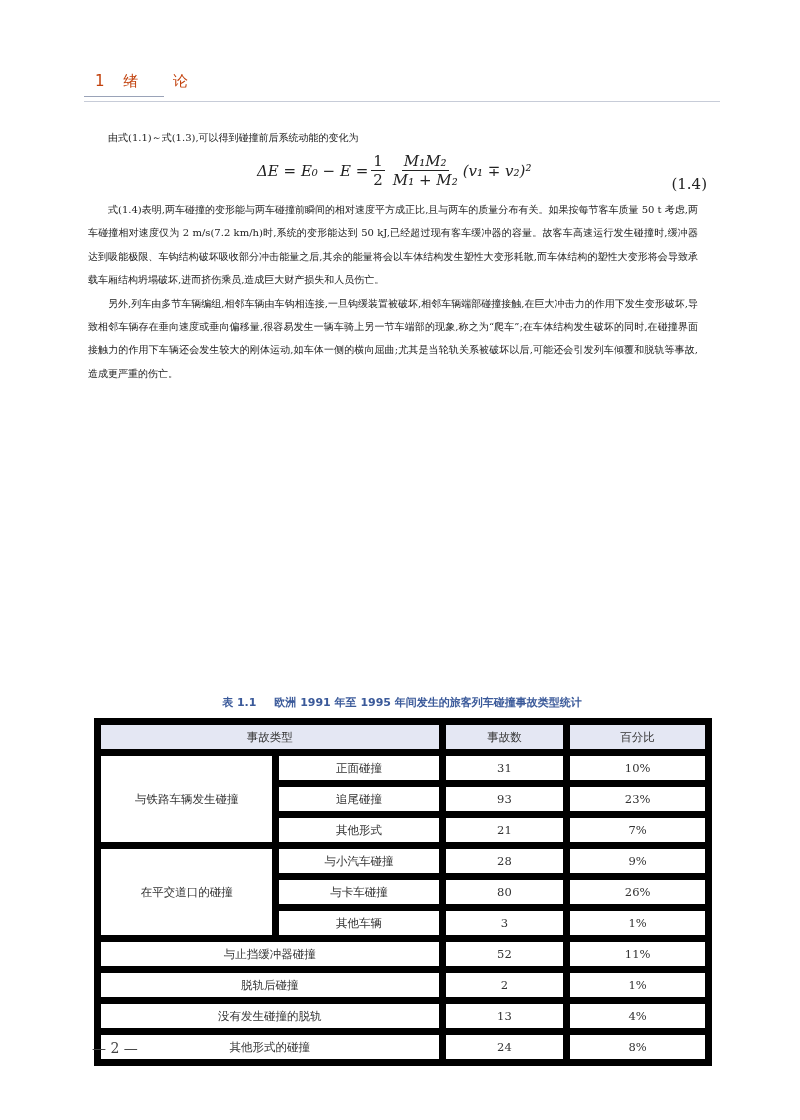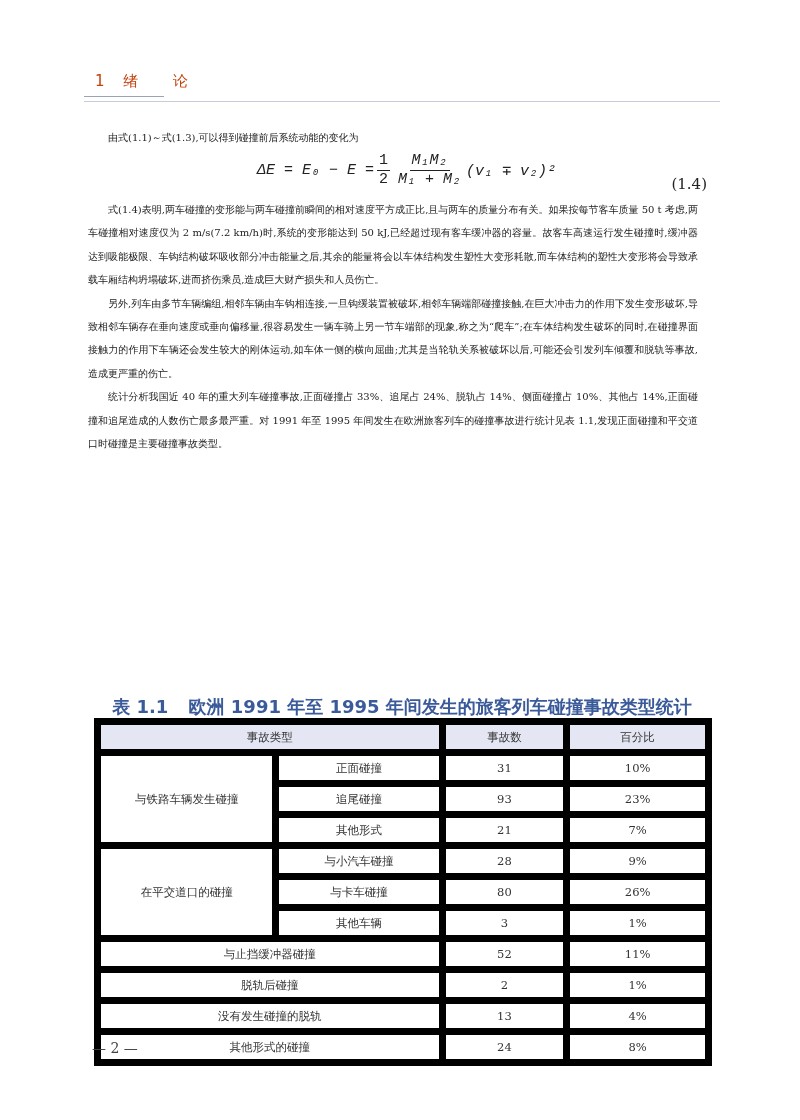--- a/index.html
+++ b/index.html
@@ -7,26 +7,26 @@
          font-family:"DejaVu Serif","Liberation Serif",serif; color:#222; }
   .header { position:absolute; left:95px; top:72px; font-family:"DejaVu Sans","Liberation Sans",sans-serif;
             font-size:15px; color:#c2410c; letter-spacing:1px; }
   .header .num { margin-right:12px; }
   .header .w2 { margin-left:28px; }
   .hr-short { position:absolute; left:84px; top:96px; width:80px; height:1px; background:#9aa3b8; }
   .hr-long { position:absolute; left:84px; top:101px; width:636px; height:1px; background:#c7ccd8; }
   .body-text { position:absolute; left:88px; width:610px; font-size:10px; line-height:23.4px; text-align:justify; }
   .p { margin:0; text-indent:2em; }
   .eq { position:absolute; left:97px; top:150px; width:610px; height:46px; font-size:15px; }
-  .eq .formula { position:absolute; left:160px; top:2px; display:flex; align-items:center; font-style:normal;font-family:Liberation Mono, monospace; }
+  .eq .formula { position:absolute; left:160px; top:2px; display:flex; align-items:center; font-style:normal; }
   .frac { display:inline-flex; flex-direction:column; align-items:center; margin:0 3px; }
   .frac .n { border-bottom:1px solid #222; padding:0 2px; line-height:18px; }
   .frac .d { line-height:18px; padding:0 2px; }
   .eq .label { position:absolute; right:0; top:25px; }
-  .caption { position:absolute; left:97px; width:610px; top:695px; text-align:center; font-size:18px;
+  .caption { position:absolute; left:97px; width:610px; top:695px; text-align:center; font-size:11px;
              font-weight:bold; color:#3b5a9a; font-family:"DejaVu Sans","Liberation Sans",sans-serif; }
   .caption .cnum { margin-right:14px; }
   table.t { position:absolute; left:94px; top:718px; width:618px; border-collapse:collapse;
             font-size:11.5px; color:#333; border:2px solid #5b7cb8; }
   table.t td, table.t th { border:7px solid #000000; text-align:center; height:24px; padding:0; font-weight:normal; }
   table.t thead th { background:#e4e7f3; height:24px; }
   .footer { position:absolute; left:92px; top:1040px; font-size:14px; color:#444; }
 </style>
 </head>
 <body>
@@ -55,21 +55,20 @@
       <span class="d">M₁ + M₂</span>
     </span>
     <span style="font-style:italic;">(v₁ ∓ v₂)²</span>
   </div>
   <span class="label">(1.4)</span>
 </div>
 
 <div class="body-text" style="top:198px;">
   <p class="p">式(1.4)表明,两车碰撞的变形能与两车碰撞前瞬间的相对速度平方成正比,且与两车的质量分布有关。如果按每节客车质量 50 t 考虑,两车碰撞相对速度仅为 2 m/s(7.2 km/h)时,系统的变形能达到 50 kJ,已经超过现有客车缓冲器的容量。故客车高速运行发生碰撞时,缓冲器达到吸能极限、车钩结构破坏吸收部分冲击能量之后,其余的能量将会以车体结构发生塑性大变形耗散,而车体结构的塑性大变形将会导致承载车厢结构坍塌破坏,进而挤伤乘员,造成巨大财产损失和人员伤亡。</p>
   <p class="p">另外,列车由多节车辆编组,相邻车辆由车钩相连接,一旦钩缓装置被破坏,相邻车辆端部碰撞接触,在巨大冲击力的作用下发生变形破坏,导致相邻车辆存在垂向速度或垂向偏移量,很容易发生一辆车骑上另一节车端部的现象,称之为“爬车”;在车体结构发生破坏的同时,在碰撞界面接触力的作用下车辆还会发生较大的刚体运动,如车体一侧的横向屈曲;尤其是当轮轨关系被破坏以后,可能还会引发列车倾覆和脱轨等事故,造成更严重的伤亡。</p>
-  <p class="p">统计分析我国近 40 年的重大列车碰撞事故,正面碰撞占 33%、追尾占 24%、脱轨占 14%、侧面碰撞占 10%、其他占 14%,正面碰撞和追尾造成的人数伤亡最多最严重。对 1991 年至 1995 年间发生在欧洲旅客列车的碰撞事故进行统计见表 1.1,发现正面碰撞和平交道口时碰撞是主要碰撞事故类型。</p>
 </div>
 
 <div class="caption">
   <span class="cnum">表 1.1</span>
   <span>欧洲 1991 年至 1995 年间发生的旅客列车碰撞事故类型统计</span>
 </div>
 
 <table class="t">
   <colgroup>
       <col style="width:146px">

